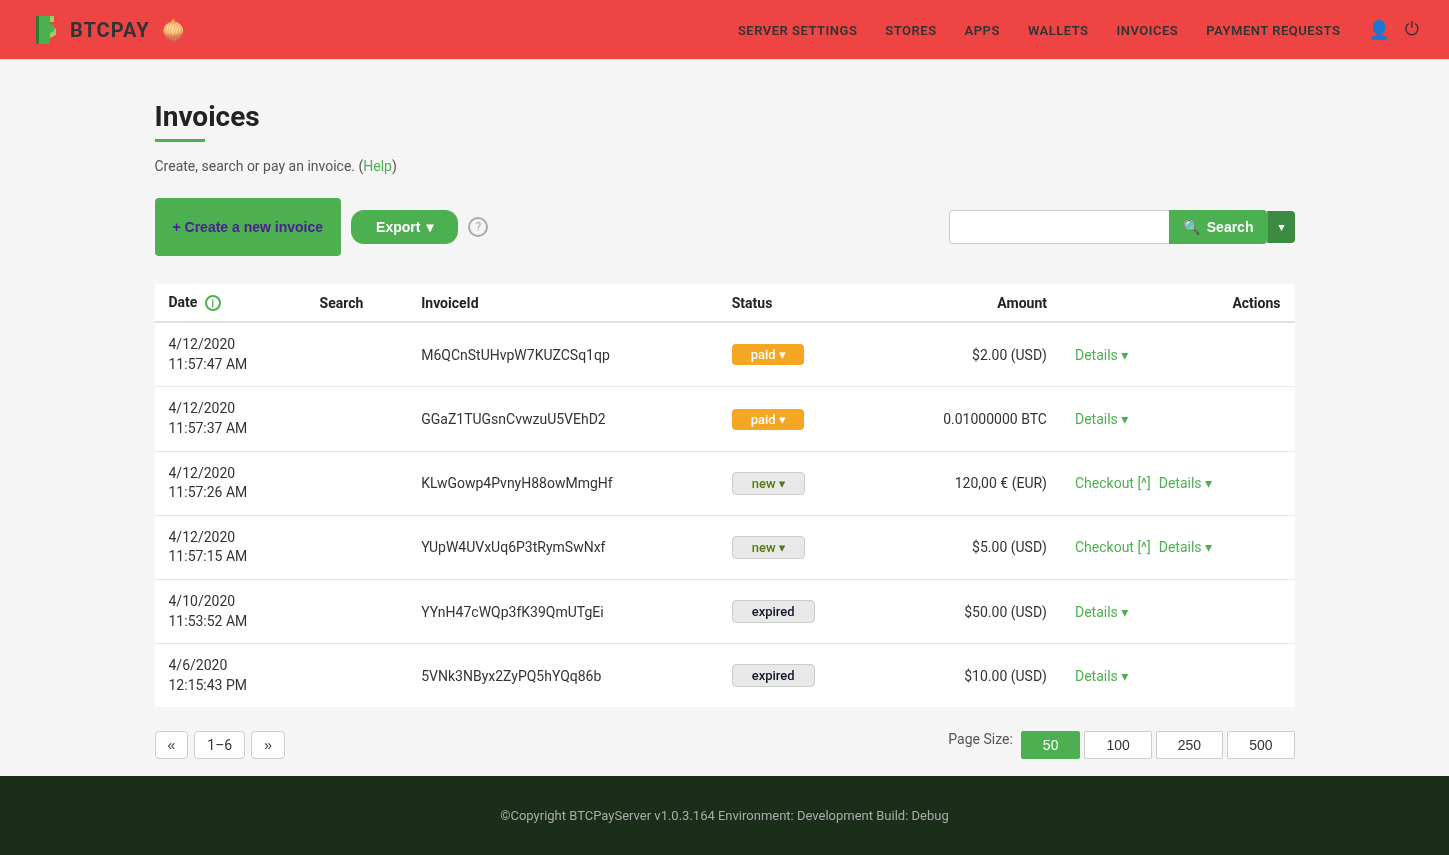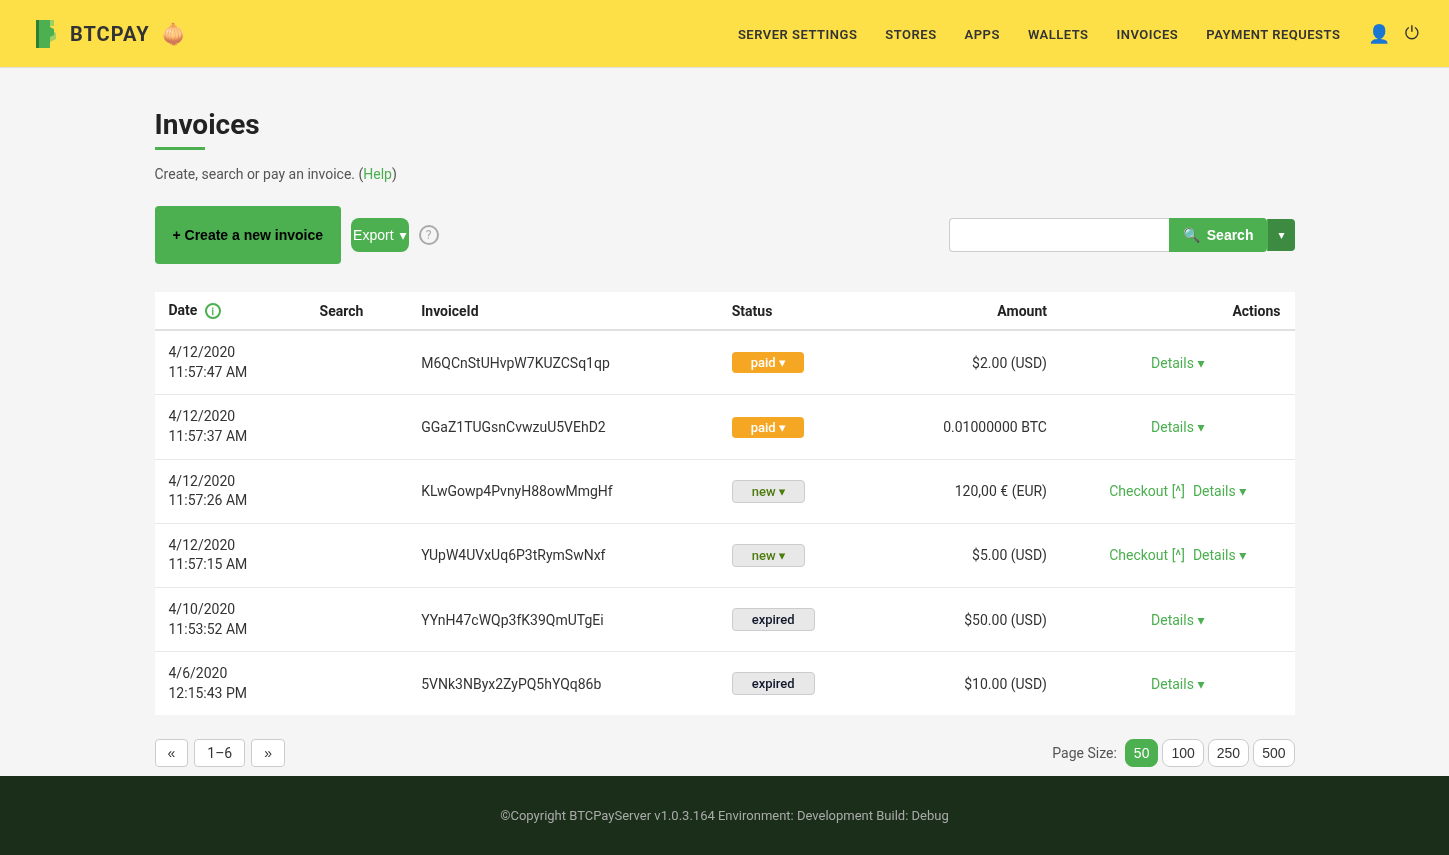--- a/index.html
+++ b/index.html
@@ -1,25 +1,25 @@
 <!DOCTYPE html>
 <html><head>
   <meta charset="utf-8">
   <style>
     * { box-sizing: border-box; margin: 0; padding: 0; }
     body { font-family: -apple-system, BlinkMacSystemFont, 'Segoe UI', Roboto, sans-serif; background: #f5f5f5; color: #333; font-size: 14px; }
 
     
     .navbar {
-      background: #fde047;
+      background: #ef4444;
       border-bottom: 1px solid #e0e0e0;
       display: flex;
       align-items: center;
       padding: 0 30px;
-      height: 68px;
+      height: 60px;
     }
     .navbar-brand {
       display: flex;
       align-items: center;
       gap: 8px;
       margin-right: auto;
     }
     .logo-btcpay {
       display: flex;
       align-items: center;
@@ -94,39 +94,39 @@
 
     
     .toolbar {
       display: flex;
       align-items: center;
       gap: 10px;
       margin-bottom: 28px;
     }
     .btn-green {
       background: #4caf50;
-      color: #000000;
+      color: #4c1d95;
       border: none;
       padding: 21px 18px;
       border-radius: 4px;
       font-size: 14px;
       font-weight: 600;
       cursor: pointer;
       display: flex;
       align-items: center;
       gap: 6px;
     }
     .btn-export {
       background: #4caf50;
       color: #fff;
       border: none;
-      padding: 9px 2px;
-      border-radius: 8px;
-      font-size: 14px;
-      font-weight: 400;
+      padding: 9px 25px;
+      border-radius: 13px;
+      font-size: 14px;
+      font-weight: 700;
       cursor: pointer;
       display: flex;
       align-items: center;
       gap: 6px;
     }
     .help-circle {
       width: 20px;
       height: 20px;
       border: 2px solid #aaa;
       border-radius: 50%;
@@ -218,21 +218,21 @@
       color: #4caf50;
       text-decoration: none;
       font-size: 14px;
       cursor: pointer;
     }
     .actions-cell {
       text-align: right;
       white-space: nowrap;
       display: flex;
       align-items: center;
-      justify-content: center;
+      justify-content: flex-start;
       gap: 8px;
     }
 
     
     .pagination-bar {
       display: flex;
       align-items: center;
       justify-content: space-between;
       margin-top: 24px;
     }
@@ -253,32 +253,32 @@
     .page-info {
       background: #fff;
       border: 1px solid #ccc;
       padding: 5px 12px;
       border-radius: 4px;
       font-size: 14px;
       color: #333;
     }
     .page-size-group {
       display: flex;
-      align-items: center;
+      align-items: flex-start;
       gap: 8px;
     }
     .page-size-label {
       font-size: 14px;
       color: #555;
     }
     .size-btn {
       background: #fff;
       border: 1px solid #ccc;
-      padding: 5px 8px;
-      border-radius: 8px;
+      padding: 5px 21px;
+      border-radius: 2px;
       font-size: 14px;
       cursor: pointer;
       color: #333;
     }
     .size-btn.active {
       background: #4caf50;
       color: #fff;
       border-color: #4caf50;
     }
 

